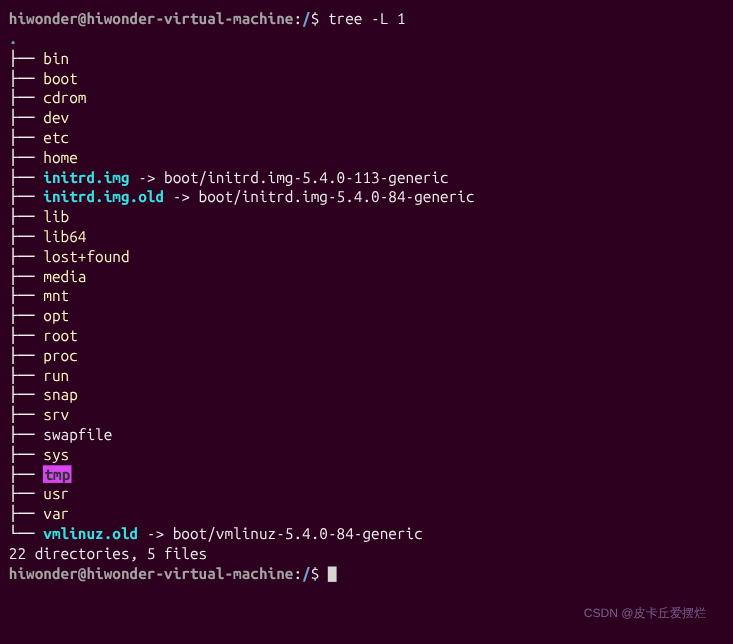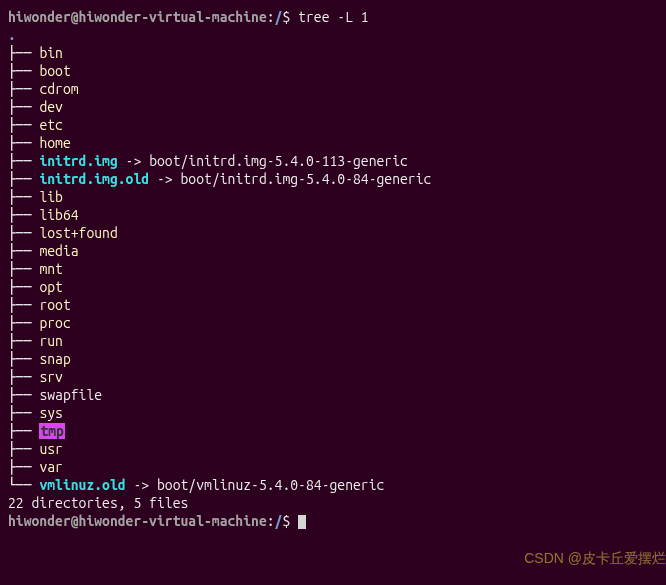--- a/index.html
+++ b/index.html
@@ -35,25 +35,25 @@
     .cursor {
       display: inline-block;
       width: 8px;
       height: 14px;
       background: #d3d7cf;
       vertical-align: text-bottom;
     }
     .watermark {
       position: absolute;
       bottom: 18px;
-      right: 0;
-      color: #fde047;
+      right: 24px;
+      color: #c4b5fd;
       opacity: 0.5;
       font-family: sans-serif;
-      font-size: 14px;
+      font-size: 11px;
     }
   </style>
 </head>
 <body>
 
 <div>
   <div class="tree-line"><span class="user">hiwonder@hiwonder-virtual-machine</span><span class="white">:</span><span class="path">/</span><span class="white">$</span><span class="white"> tree -L 1</span></div>
   <div class="tree-line dot">.</div>
   <div id="tree-container">
       <div class="tree-line"><span class="white">├── </span><span class="dir">bin</span></div>

